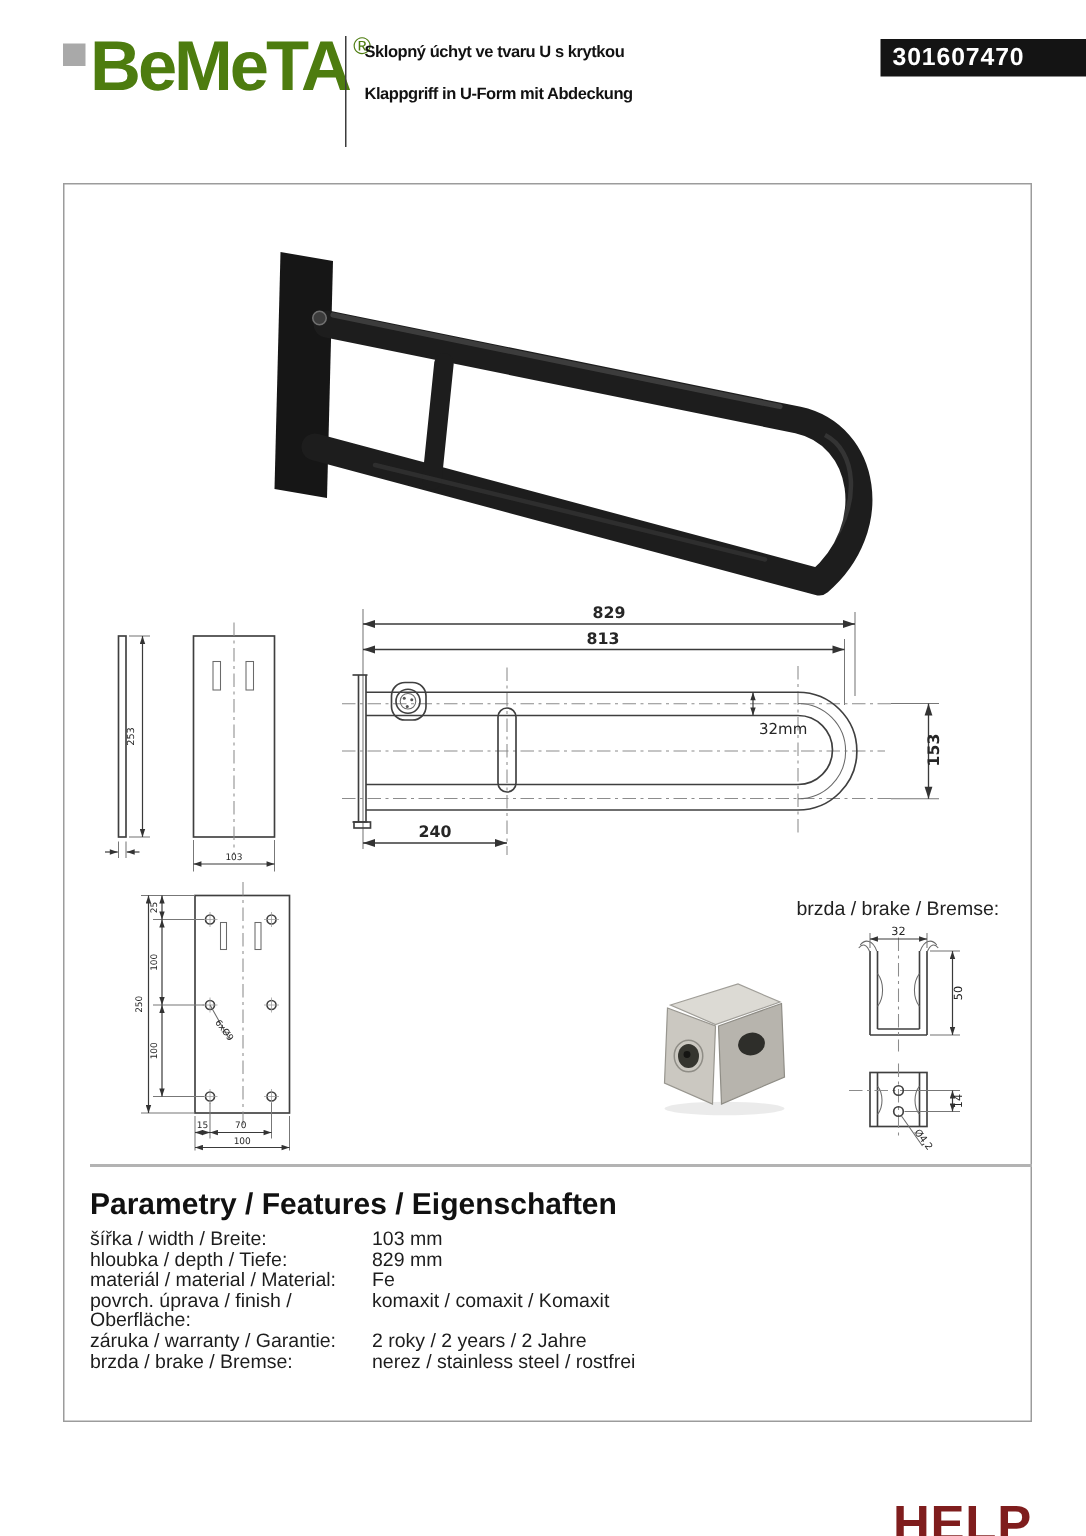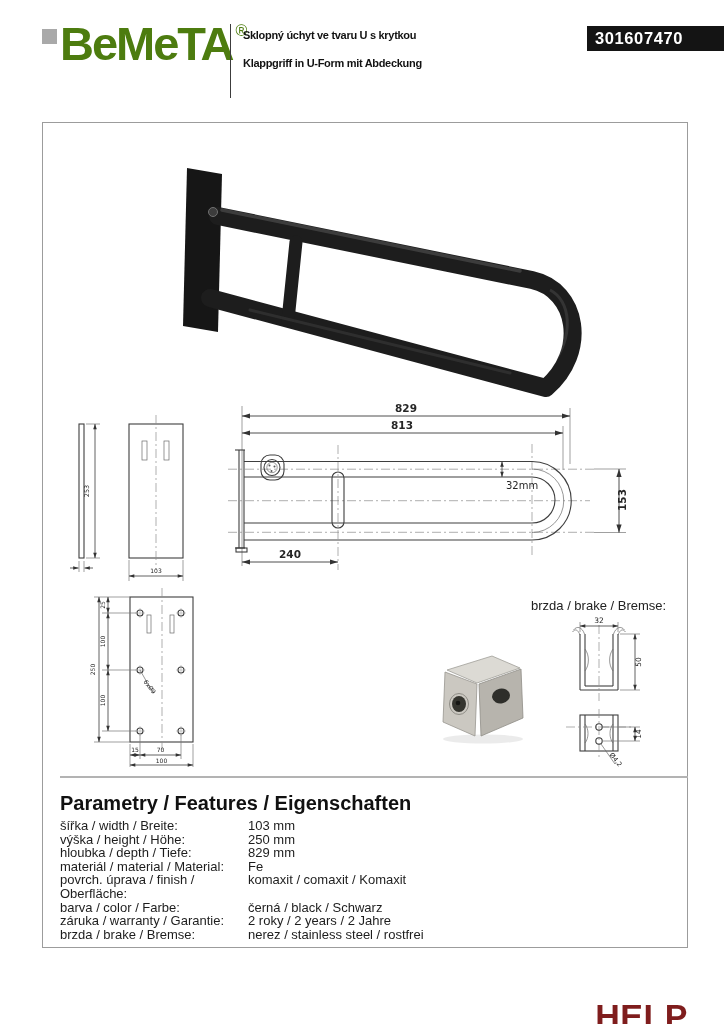--- a/index.html
+++ b/index.html
@@ -256,40 +256,32 @@
   <div class="brake-label">brzda / brake / Bremse:</div>
 
   <div class="params-divider"></div>
   <div class="params-title">Parametry / Features / Eigenschaften</div>
   <div class="params">
     <div class="p-row">
         <span class="p-label">šířka / width / Breite:</span>
         <span>103 mm</span>
       </div>
     <div class="p-row">
-        <span class="p-label">výška / height / Höhe:</span>
-        <span>250 mm</span>
-      </div>
-    <div class="p-row">
         <span class="p-label">hloubka / depth / Tiefe:</span>
         <span>829 mm</span>
       </div>
     <div class="p-row">
         <span class="p-label">materiál / material / Material:</span>
         <span>Fe</span>
       </div>
     <div class="p-row">
         <span class="p-label">povrch. úprava / finish / Oberfläche:</span>
         <span>komaxit / comaxit / Komaxit</span>
       </div>
     <div class="p-row">
-        <span class="p-label">barva / color / Farbe:</span>
-        <span>černá / black / Schwarz</span>
-      </div>
-    <div class="p-row">
         <span class="p-label">záruka / warranty / Garantie:</span>
         <span>2 roky / 2 years / 2 Jahre</span>
       </div>
     <div class="p-row">
         <span class="p-label">brzda / brake / Bremse:</span>
         <span>nerez / stainless steel / rostfrei</span>
       </div>
   </div>
 
   <div class="help">HELP</div>

